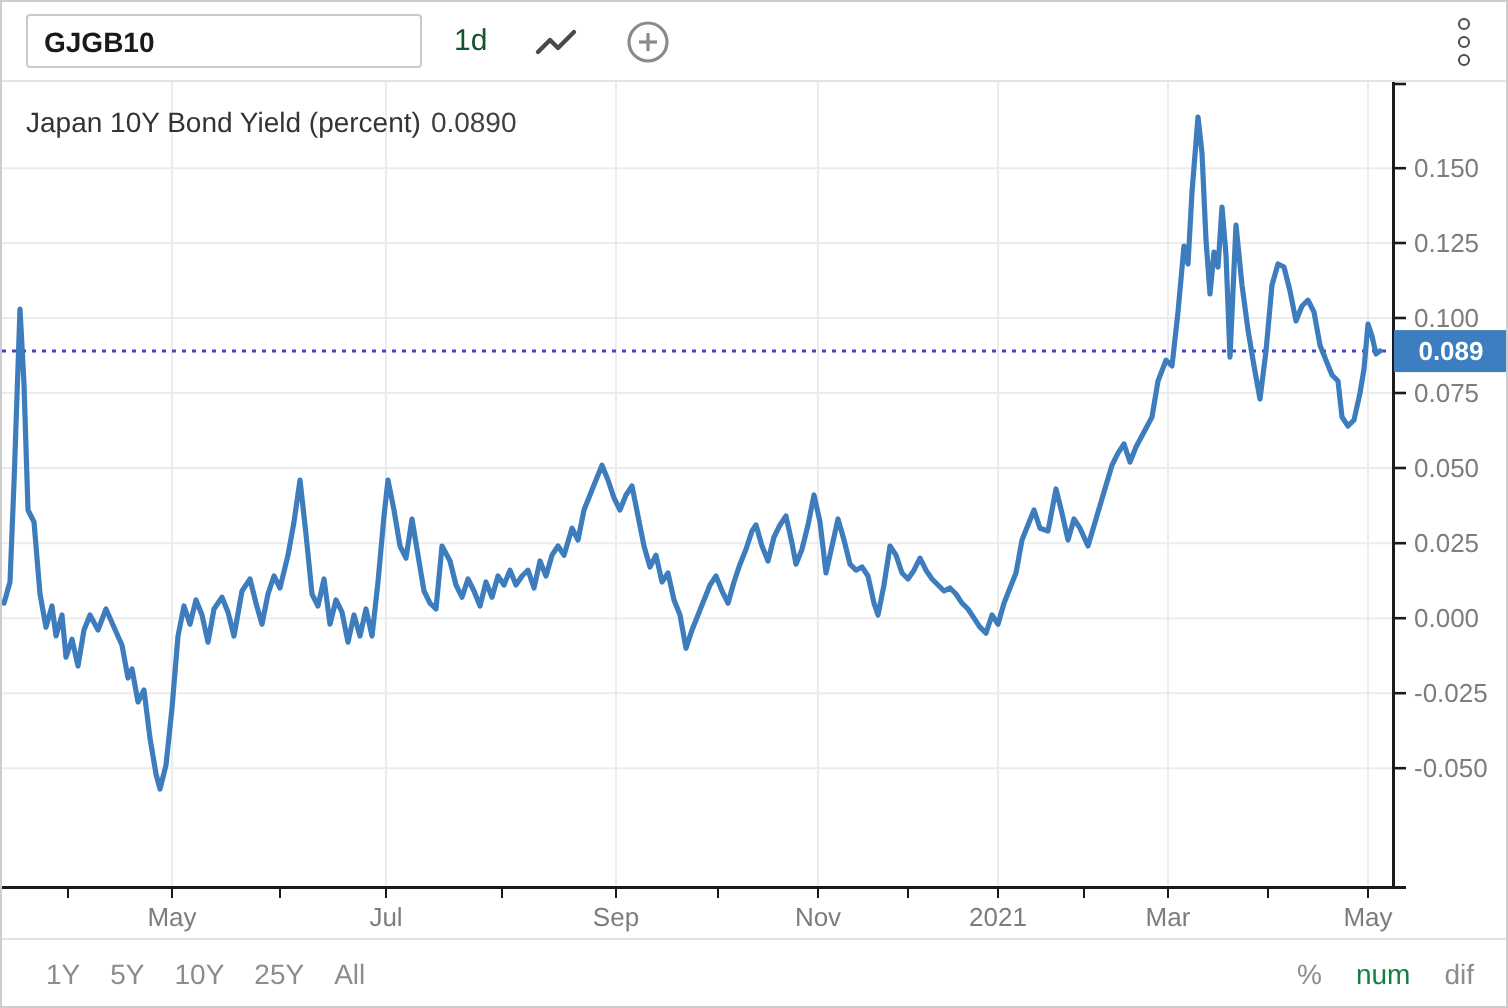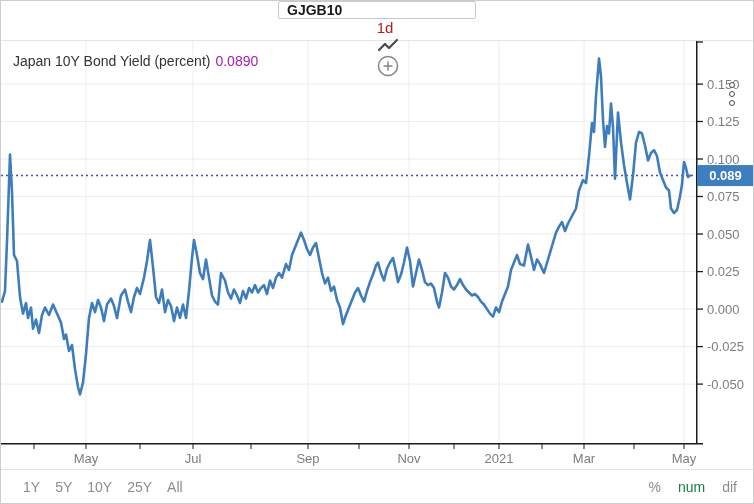--- a/index.html
+++ b/index.html
@@ -1,30 +1,30 @@
 <!DOCTYPE html>
 <html><head>
 <meta charset="utf-8">
 <style>
   html,body{margin:0;padding:0;background:#f4f4f4;}
   .app{position:relative;width:754px;height:504px;background:#fff;border:1px solid #cdcdcd;
        box-sizing:border-box;font-family:"Liberation Sans",sans-serif;overflow:hidden;}
   
   .header{position:absolute;top:0;left:0;right:0;height:40px;border-bottom:1px solid #e4e4e4;
-          display:flex;align-items:center;padding:0 12px;box-sizing:border-box;background:#fff;z-index:5;flex-direction:column;}
+          display:flex;align-items:center;padding:0 12px;box-sizing:border-box;background:#fff;z-index:5;}
   .ticker{width:180px;height:25px;border:1px solid #c9c9c9;border-radius:2px;padding:0 8px;
           font-family:"Liberation Sans",sans-serif;font-size:14px;font-weight:bold;color:#1a1a1a;outline:none;}
-  .period{color:#b91c1c;font-size:15px;margin-left:16px;cursor:pointer;}
+  .period{color:#14532d;font-size:15px;margin-left:16px;cursor:pointer;}
   .hicon{margin-left:22px;display:flex;align-items:center;cursor:pointer;}
   .menu{margin-left:auto;display:flex;flex-direction:column;gap:3px;align-items:center;padding:4px 6px;cursor:pointer;}
   .menu .dot{width:4px;height:4px;border:1.4px solid #4a4a4a;border-radius:50%;background:#fff;box-sizing:content-box;}
   
   .chart-wrap{position:absolute;top:40px;left:0;width:754px;height:430px;}
   .title-overlay{position:absolute;top:12px;left:12px;font-size:14px;color:#333;z-index:3;white-space:nowrap;}
-  .title-overlay .value{color:#a21caf;margin-left:5px;font-weight:500;}
+  .title-overlay .value{color:#404040;margin-left:5px;font-weight:500;}
   svg text{font-family:"Liberation Sans",sans-serif;}
   
   .toolbar{position:absolute;left:0;right:0;bottom:0;height:34px;border-top:1px solid #e2e2e2;
            display:flex;align-items:center;padding:0 14px;box-sizing:border-box;background:#fff;}
   .ranges{display:flex;gap:15px;margin-left:8px;}
   .modes{display:flex;gap:17px;margin-left:auto;margin-right:2px;}
   .tb-btn{font-size:14px;color:#8c8c8c;cursor:pointer;user-select:none;}
   .tb-btn.active{color:#15803d;}
 </style>
 </head>

